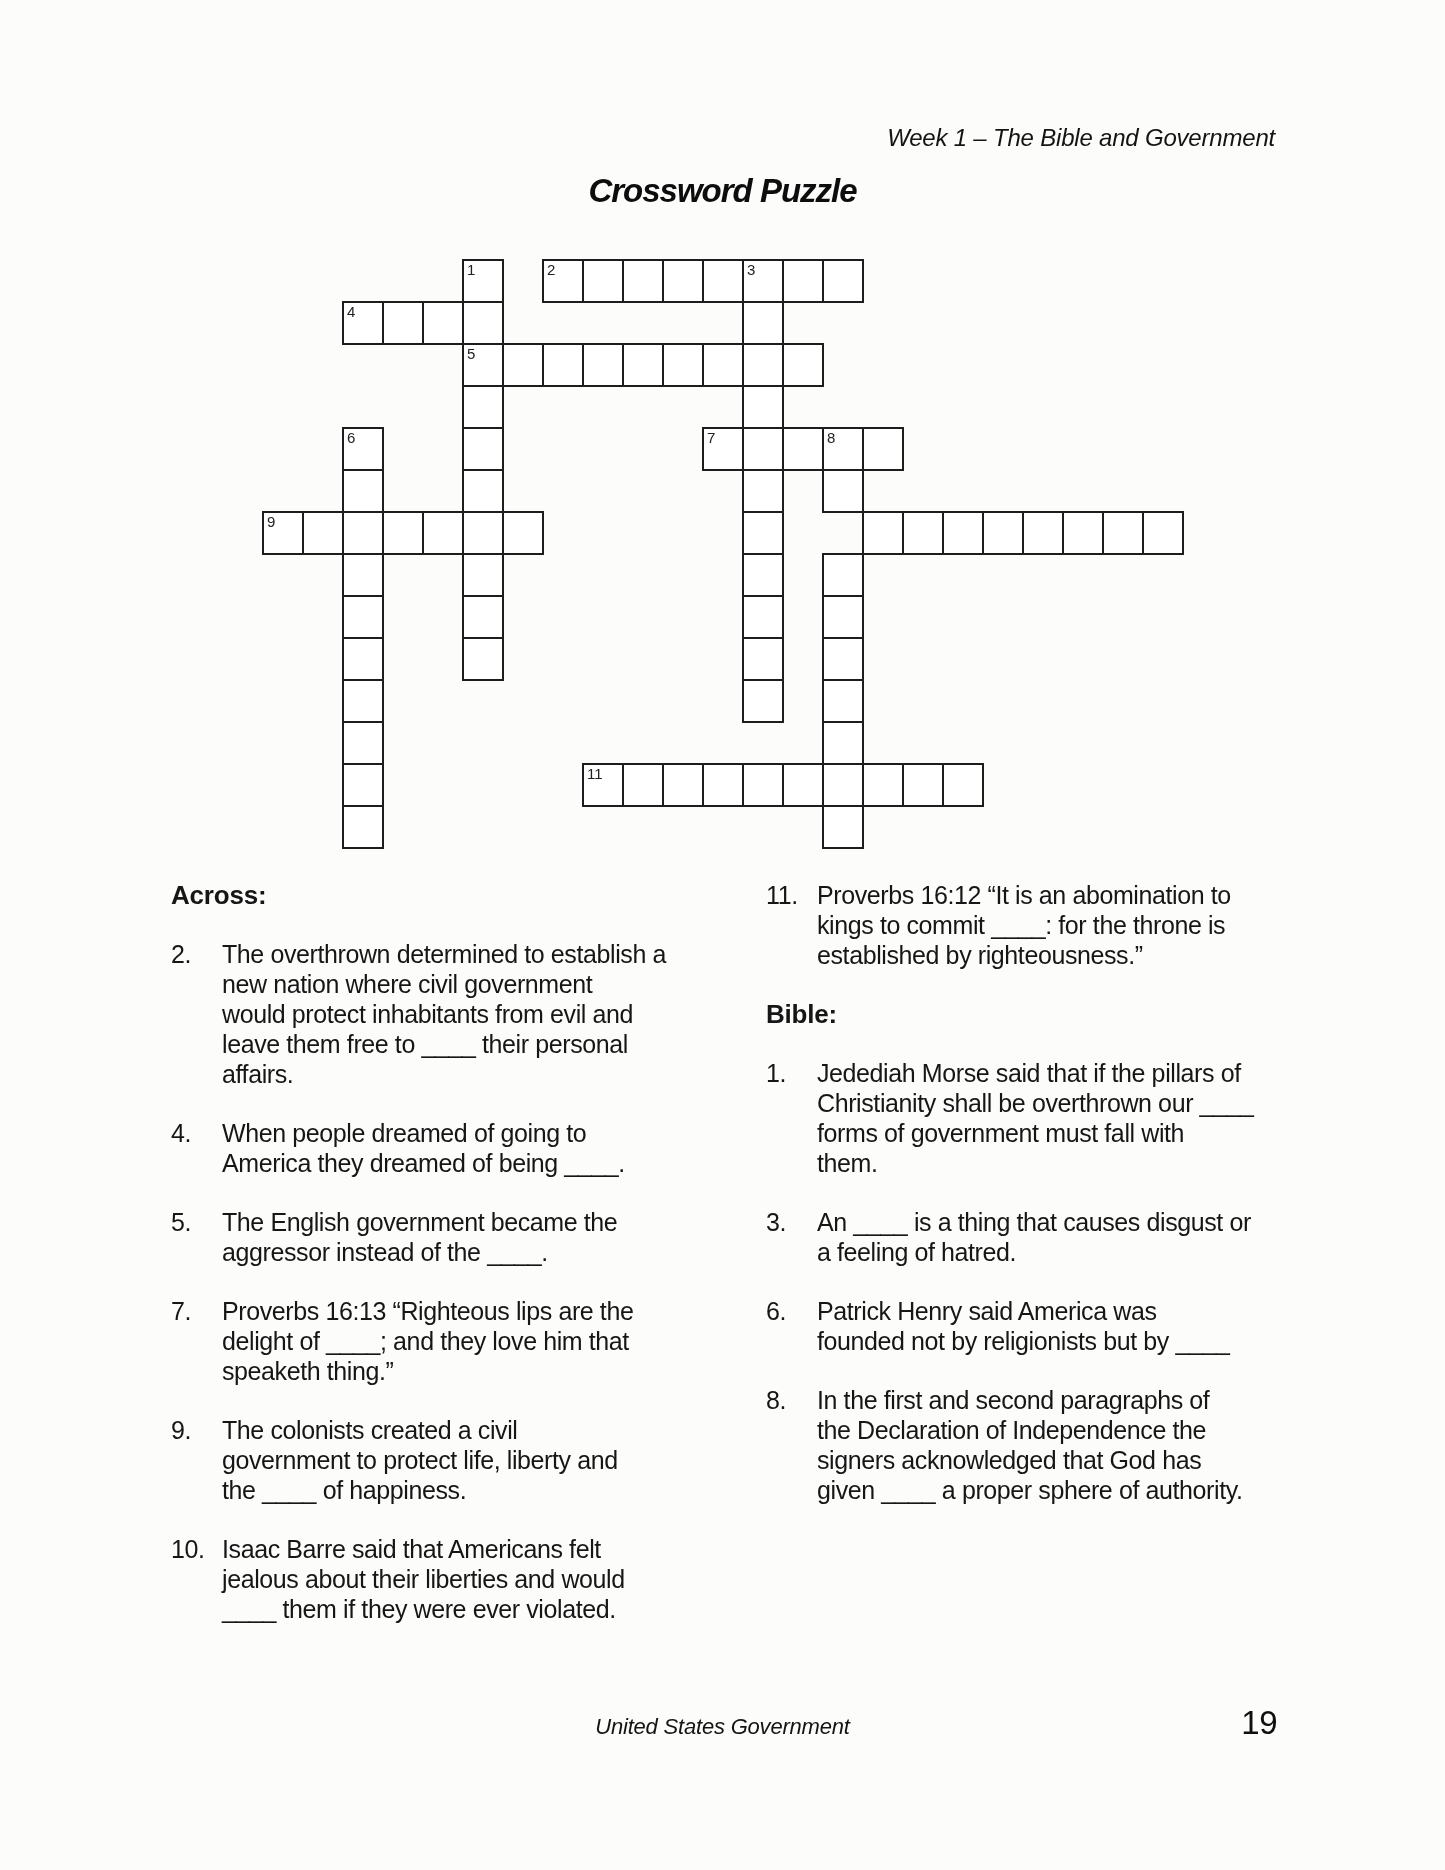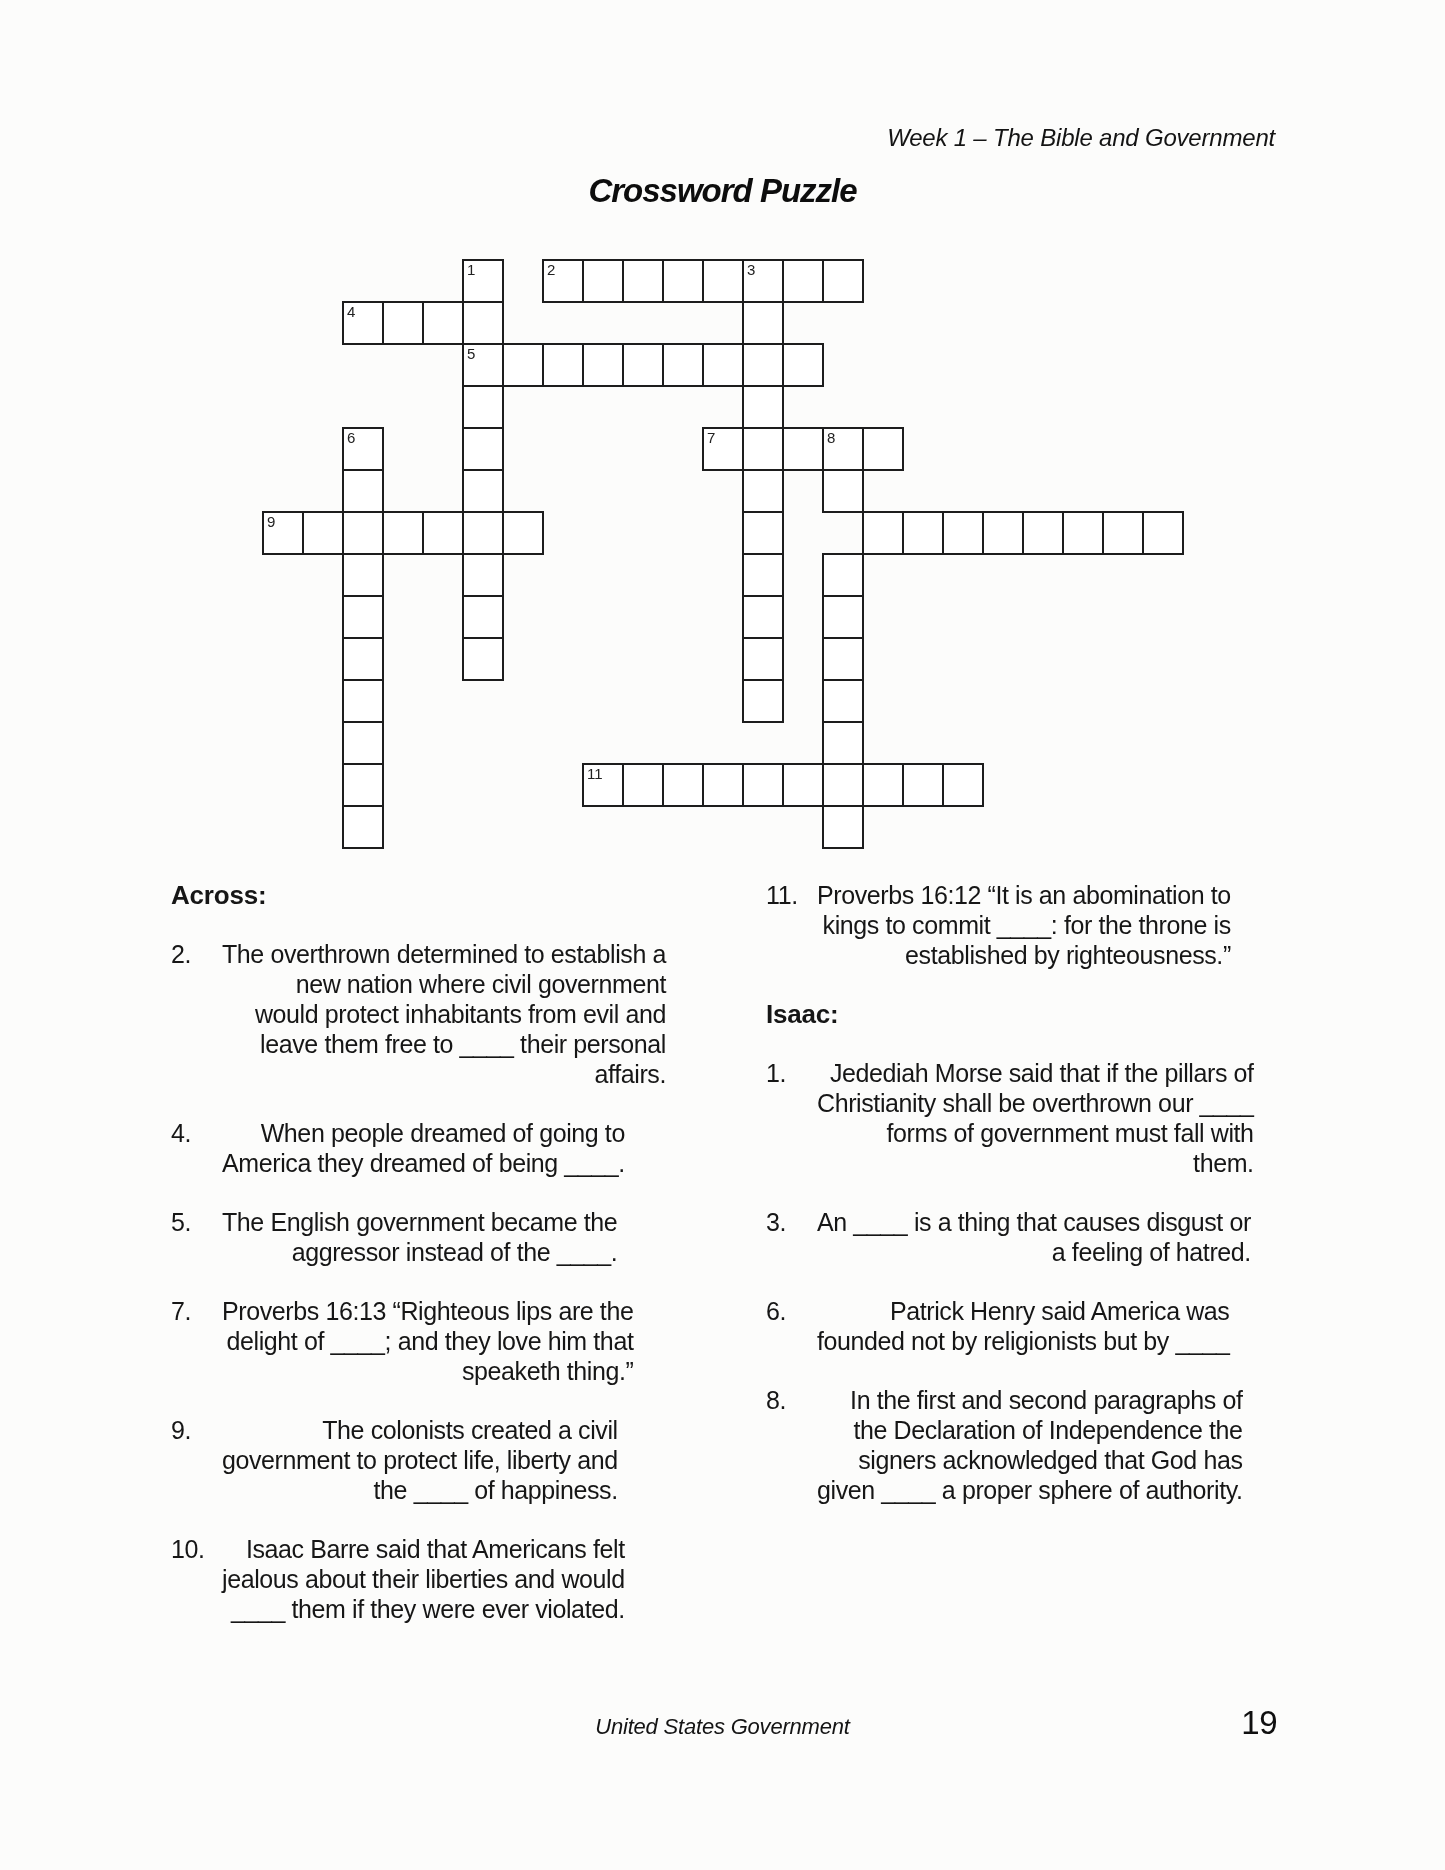--- a/index.html
+++ b/index.html
@@ -29,21 +29,21 @@
     position:absolute;top:868px;width:560px;
     font-size:25px;line-height:30px;letter-spacing:-0.4px;color:#161616;margin-top:12px;
   }
   .clue-col.left{left:171px;}
   .clue-col.right{left:766px;}
   .clue-heading{
     font-weight:bold;font-size:26px;line-height:30px;margin:0 0 29px 0;letter-spacing:-0.2px;
   }
   .clue{display:flex;margin:0 0 29px 0;}
   .cnum{flex:0 0 51px;width:51px;}
-  .clue-text div{white-space:nowrap;text-align:right;}
+  .clue-text div{white-space:nowrap;}
   .footer-title{
     position:absolute;top:1714px;left:0;width:100%;text-align:center;
     font-style:italic;font-size:22px;letter-spacing:-0.2px;color:#141414;
   }
   .page-num{
     position:absolute;top:1704px;right:168px;
     font-size:33px;letter-spacing:-0.5px;color:#0f0f0f;
   }
 </style>
 </head>
@@ -221,21 +221,21 @@
     <div id="across-cont-list">
         <div class="clue">
           <span class="cnum">11.</span>
           <div class="clue-text">
             <div>Proverbs 16:12 “It is an abomination to</div>
             <div>kings to commit ____: for the throne is</div>
             <div>established by righteousness.”</div>
           </div>
         </div>
       </div>
-    <div class="clue-heading">Isaac:</div>
+    <div class="clue-heading">Bible:</div>
     <div id="down-list">
         <div class="clue">
           <span class="cnum">1.</span>
           <div class="clue-text">
             <div>Jedediah Morse said that if the pillars of</div>
             <div>Christianity shall be overthrown our ____</div>
             <div>forms of government must fall with</div>
             <div>them.</div>
           </div>
         </div>

